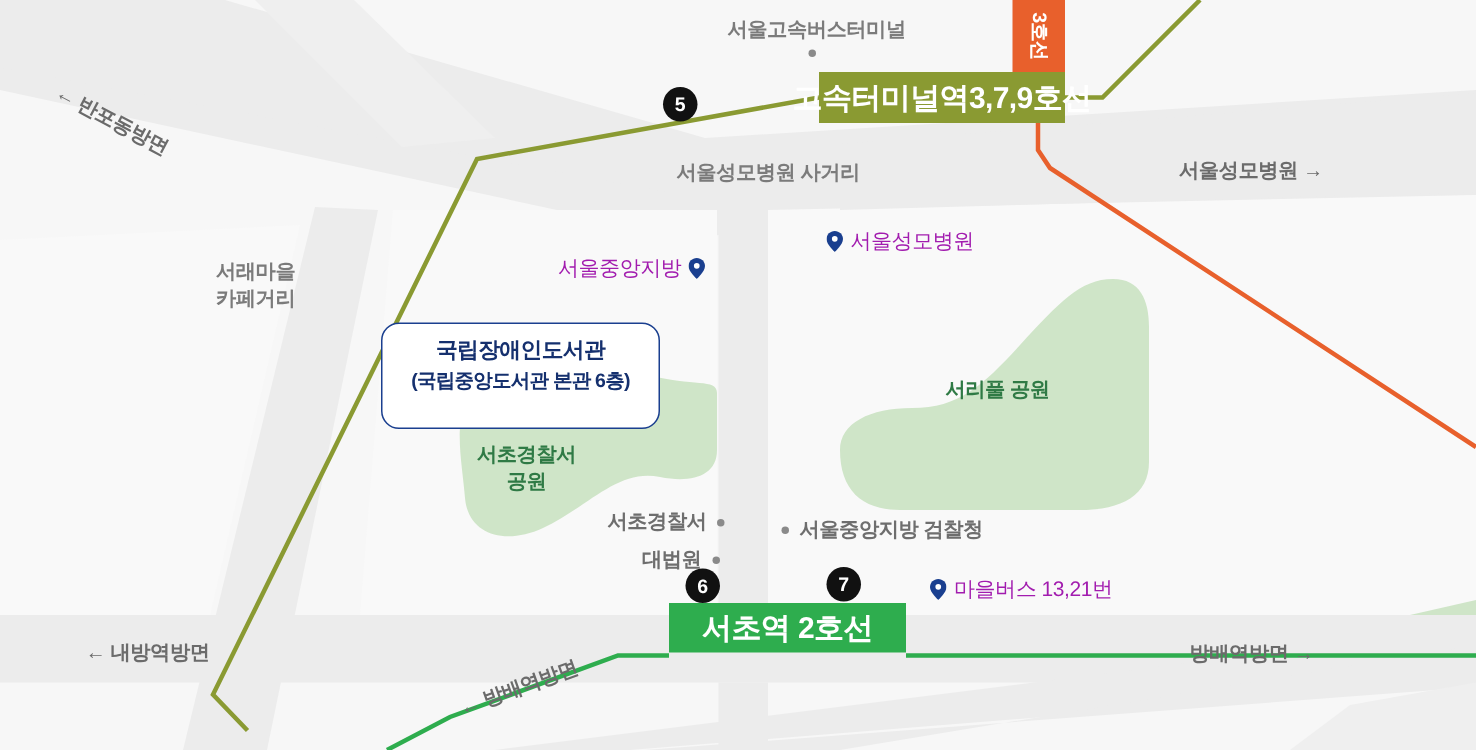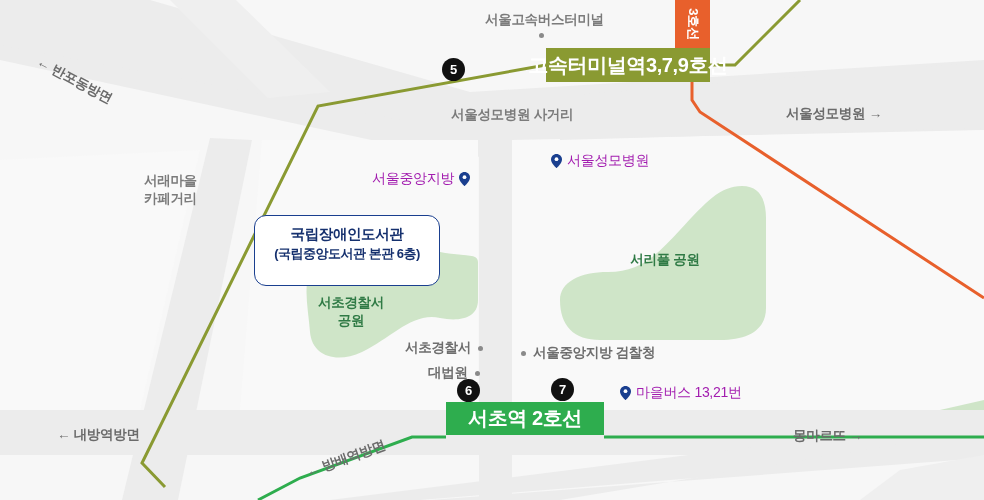--- a/index.html
+++ b/index.html
@@ -327,21 +327,21 @@
           <circle cx="5.5" cy="5.2" r="1.9" fill="#ffffff"></circle>
         </svg>
       </span>
       <span>마을버스 13,21번</span>
     </div>
 
     <div class="lbl lbl-dir" style="left:57px; top:426px;">← 내방역방면</div>
 
     <div class="lbl lbl-dir rot" style="left:307px; top:464px; transform: rotate(-20deg);">← 방배역방면</div>
 
-    <div class="lbl lbl-dir" style="left:793px; top:427px;">몽마르뜨 →</div>
+    <div class="lbl lbl-dir" style="left:793px; top:427px;">방배역방면 →</div>
   </div>
 
   <div class="badge-num" style="left:442px; top:58px;">5</div>
   <div class="badge-num" style="left:457px; top:379px;">6</div>
   <div class="badge-num" style="left:551px; top:378px;">7</div>
 
   <div id="line3-tab">
     <span class="vtxt">3호선</span>
   </div>
 

